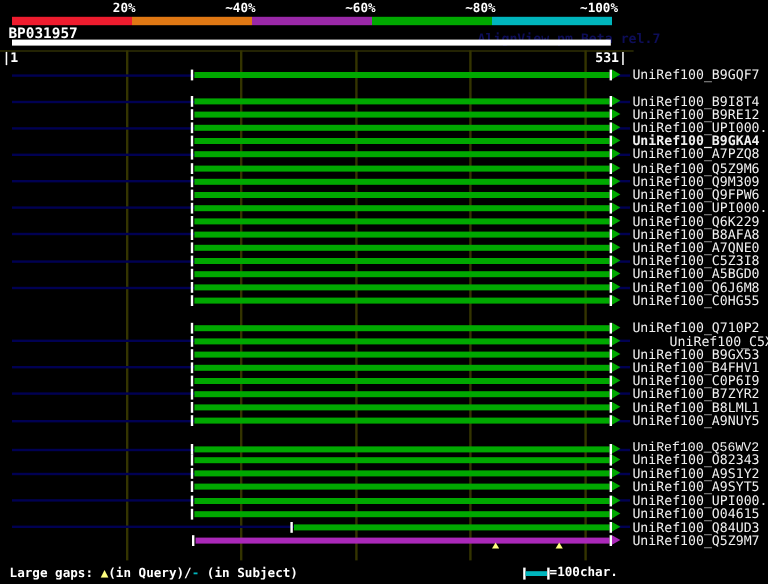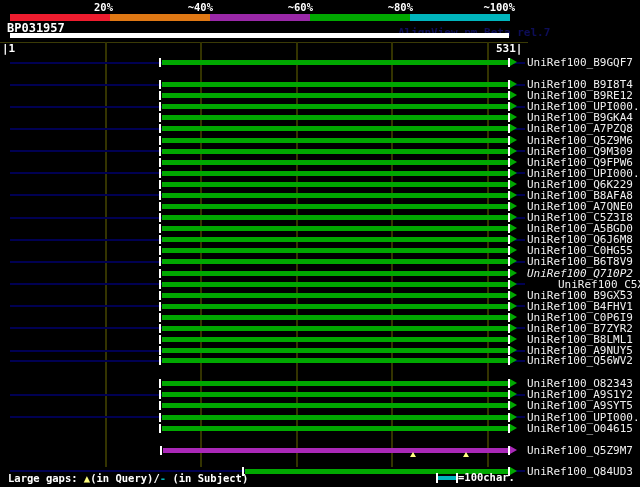--- a/index.html
+++ b/index.html
@@ -99,21 +99,21 @@
         <div class="hit-bar" style="left: 161.8px; width: 346.3px; top: 3px; background: rgb(0, 168, 0);"></div>
         <div class="arrow-edge" style="left: 508.1px; top: 1px;"></div>
         <div class="arrow-tri" style="left: 510.1px; top: 1px; border-left: 7px solid rgb(0, 168, 0);"></div>
         <div class="hit-label" style="line-height: 11.08px;">UniRef100_UPI000..</div>
       </div>
       <div class="hit-row" style="top: 55.4px; height: 11.08px;">
         <div class="start-tick" style="left: 158.8px; top: 1px;"></div>
         <div class="hit-bar" style="left: 161.8px; width: 346.3px; top: 3px; background: rgb(0, 168, 0);"></div>
         <div class="arrow-edge" style="left: 508.1px; top: 1px;"></div>
         <div class="arrow-tri" style="left: 510.1px; top: 1px; border-left: 7px solid rgb(0, 168, 0);"></div>
-        <div class="hit-label" style="line-height: 11.08px;">UniRef100_B9GKA4</div>
+        <div class="hit-label" style="line-height: 11.08px; font-weight: bold;">UniRef100_B9GKA4</div>
       </div>
       <div class="hit-row" style="top: 66.48px; height: 11.08px;">
         <div class="guide-line" style="left: 10px; width: 515px; top: 4.5px;"></div>
         <div class="start-tick" style="left: 158.8px; top: 1px;"></div>
         <div class="hit-bar" style="left: 161.8px; width: 346.3px; top: 3px; background: rgb(0, 168, 0);"></div>
         <div class="arrow-edge" style="left: 508.1px; top: 1px;"></div>
         <div class="arrow-tri" style="left: 510.1px; top: 1px; border-left: 7px solid rgb(0, 168, 0);"></div>
         <div class="hit-label" style="line-height: 11.08px;">UniRef100_A7PZQ8</div>
       </div>
       <div class="hit-row" style="top: 77.56px; height: 11.08px;">
@@ -191,29 +191,21 @@
         <div class="arrow-tri" style="left: 510.1px; top: 1px; border-left: 7px solid rgb(0, 168, 0);"></div>
         <div class="hit-label" style="line-height: 11.08px;">UniRef100_Q6J6M8</div>
       </div>
       <div class="hit-row" style="top: 188.36px; height: 11.08px;">
         <div class="start-tick" style="left: 158.8px; top: 1px;"></div>
         <div class="hit-bar" style="left: 161.8px; width: 346.3px; top: 3px; background: rgb(0, 168, 0);"></div>
         <div class="arrow-edge" style="left: 508.1px; top: 1px;"></div>
         <div class="arrow-tri" style="left: 510.1px; top: 1px; border-left: 7px solid rgb(0, 168, 0);"></div>
         <div class="hit-label" style="line-height: 11.08px;">UniRef100_C0HG55</div>
       </div>
-      <div class="hit-row" style="top: 199.44px; height: 11.08px;">
-        <div class="guide-line" style="left: 10px; width: 515px; top: 4.5px;"></div>
-        <div class="start-tick" style="left: 158.8px; top: 1px;"></div>
-        <div class="hit-bar" style="left: 161.8px; width: 346.3px; top: 3px; background: rgb(0, 168, 0);"></div>
-        <div class="arrow-edge" style="left: 508.1px; top: 1px;"></div>
-        <div class="arrow-tri" style="left: 510.1px; top: 1px; border-left: 7px solid rgb(0, 168, 0);"></div>
-        <div class="hit-label" style="line-height: 11.08px;">UniRef100_B6T8V9</div>
-      </div>
-      <div class="hit-row" style="top: 210.52px; height: 11.08px; font-style: italic;">
+      <div class="hit-row" style="top: 210.52px; height: 11.08px;">
         <div class="start-tick" style="left: 158.8px; top: 1px;"></div>
         <div class="hit-bar" style="left: 161.8px; width: 346.3px; top: 3px; background: rgb(0, 168, 0);"></div>
         <div class="arrow-edge" style="left: 508.1px; top: 1px;"></div>
         <div class="arrow-tri" style="left: 510.1px; top: 1px; border-left: 7px solid rgb(0, 168, 0);"></div>
         <div class="hit-label" style="line-height: 11.08px;">UniRef100_Q710P2</div>
       </div>
       <div class="hit-row" style="top: 221.6px; height: 11.08px;">
         <div class="guide-line" style="left: 10px; width: 515px; top: 4.5px;"></div>
         <div class="start-tick" style="left: 158.8px; top: 1px;"></div>
         <div class="hit-bar" style="left: 161.8px; width: 346.3px; top: 3px; background: rgb(0, 168, 0);"></div>
@@ -259,21 +251,21 @@
         <div class="hit-label" style="line-height: 11.08px;">UniRef100_B8LML1</div>
       </div>
       <div class="hit-row" style="top: 288.08px; height: 11.08px;">
         <div class="guide-line" style="left: 10px; width: 515px; top: 4.5px;"></div>
         <div class="start-tick" style="left: 158.8px; top: 1px;"></div>
         <div class="hit-bar" style="left: 161.8px; width: 346.3px; top: 3px; background: rgb(0, 168, 0);"></div>
         <div class="arrow-edge" style="left: 508.1px; top: 1px;"></div>
         <div class="arrow-tri" style="left: 510.1px; top: 1px; border-left: 7px solid rgb(0, 168, 0);"></div>
         <div class="hit-label" style="line-height: 11.08px;">UniRef100_A9NUY5</div>
       </div>
-      <div class="hit-row" style="top: 298px; height: 11.08px;">
+      <div class="hit-row" style="top: 312px; height: 11.08px; font-family: Liberation Mono, monospace;">
         <div class="guide-line" style="left: 10px; width: 515px; top: 4.5px;"></div>
         <div class="start-tick" style="left: 158.8px; top: 1px;"></div>
         <div class="hit-bar" style="left: 161.8px; width: 346.3px; top: 3px; background: rgb(0, 168, 0);"></div>
         <div class="arrow-edge" style="left: 508.1px; top: 1px;"></div>
         <div class="arrow-tri" style="left: 510.1px; top: 1px; border-left: 7px solid rgb(0, 168, 0);"></div>
         <div class="hit-label" style="line-height: 11.08px;">UniRef100_Q56WV2</div>
       </div>
       <div class="hit-row" style="top: 321.32px; height: 11.08px;">
         <div class="start-tick" style="left: 158.8px; top: 1px;"></div>
         <div class="hit-bar" style="left: 161.8px; width: 346.3px; top: 3px; background: rgb(0, 168, 0);"></div>
@@ -304,21 +296,21 @@
         <div class="arrow-tri" style="left: 510.1px; top: 1px; border-left: 7px solid rgb(0, 168, 0);"></div>
         <div class="hit-label" style="line-height: 11.08px;">UniRef100_UPI000..</div>
       </div>
       <div class="hit-row" style="top: 365.64px; height: 11.08px;">
         <div class="start-tick" style="left: 158.8px; top: 1px;"></div>
         <div class="hit-bar" style="left: 161.8px; width: 346.3px; top: 3px; background: rgb(0, 168, 0);"></div>
         <div class="arrow-edge" style="left: 508.1px; top: 1px;"></div>
         <div class="arrow-tri" style="left: 510.1px; top: 1px; border-left: 7px solid rgb(0, 168, 0);"></div>
         <div class="hit-label" style="line-height: 11.08px;">UniRef100_O04615</div>
       </div>
-      <div class="hit-row" style="top: 376.72px; height: 11.08px; margin-top: 32px;">
+      <div class="hit-row" style="top: 376.72px; height: 11.08px;">
         <div class="guide-line" style="left: 10px; width: 515px; top: 4.5px;"></div>
         <div class="start-tick" style="left: 241.9px; top: 1px;"></div>
         <div class="hit-bar" style="left: 244.9px; width: 263.2px; top: 3px; background: rgb(0, 168, 0);"></div>
         <div class="arrow-edge" style="left: 508.1px; top: 1px;"></div>
         <div class="arrow-tri" style="left: 510.1px; top: 1px; border-left: 7px solid rgb(0, 168, 0);"></div>
         <div class="hit-label" style="line-height: 11.08px;">UniRef100_Q84UD3</div>
       </div>
       <div class="hit-row" style="top: 387.8px; height: 11.08px;">
         <div class="start-tick" style="left: 159.8px; top: 1px;"></div>
         <div class="hit-bar" style="left: 162.8px; width: 345.4px; top: 3px; background: rgb(170, 40, 184);"></div>

